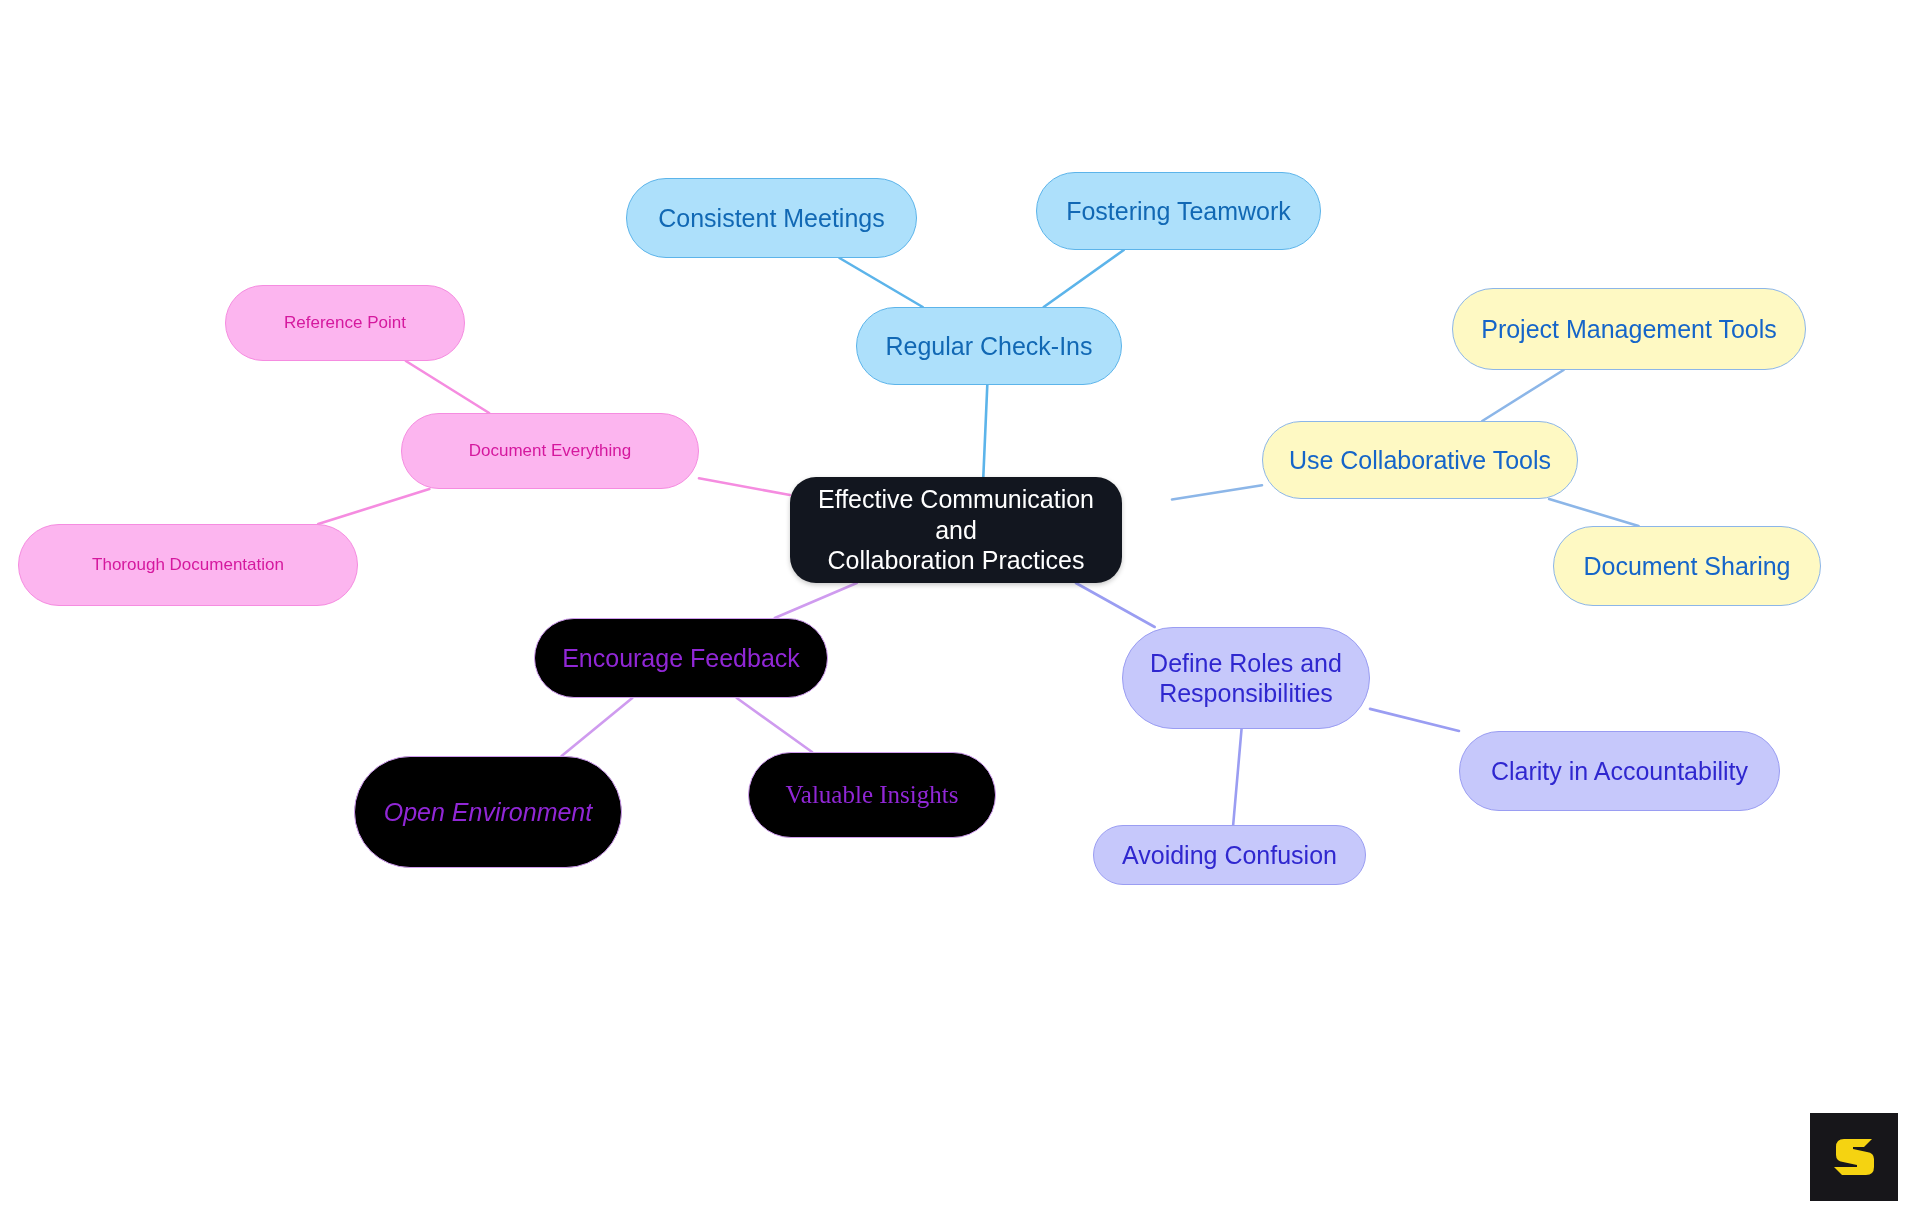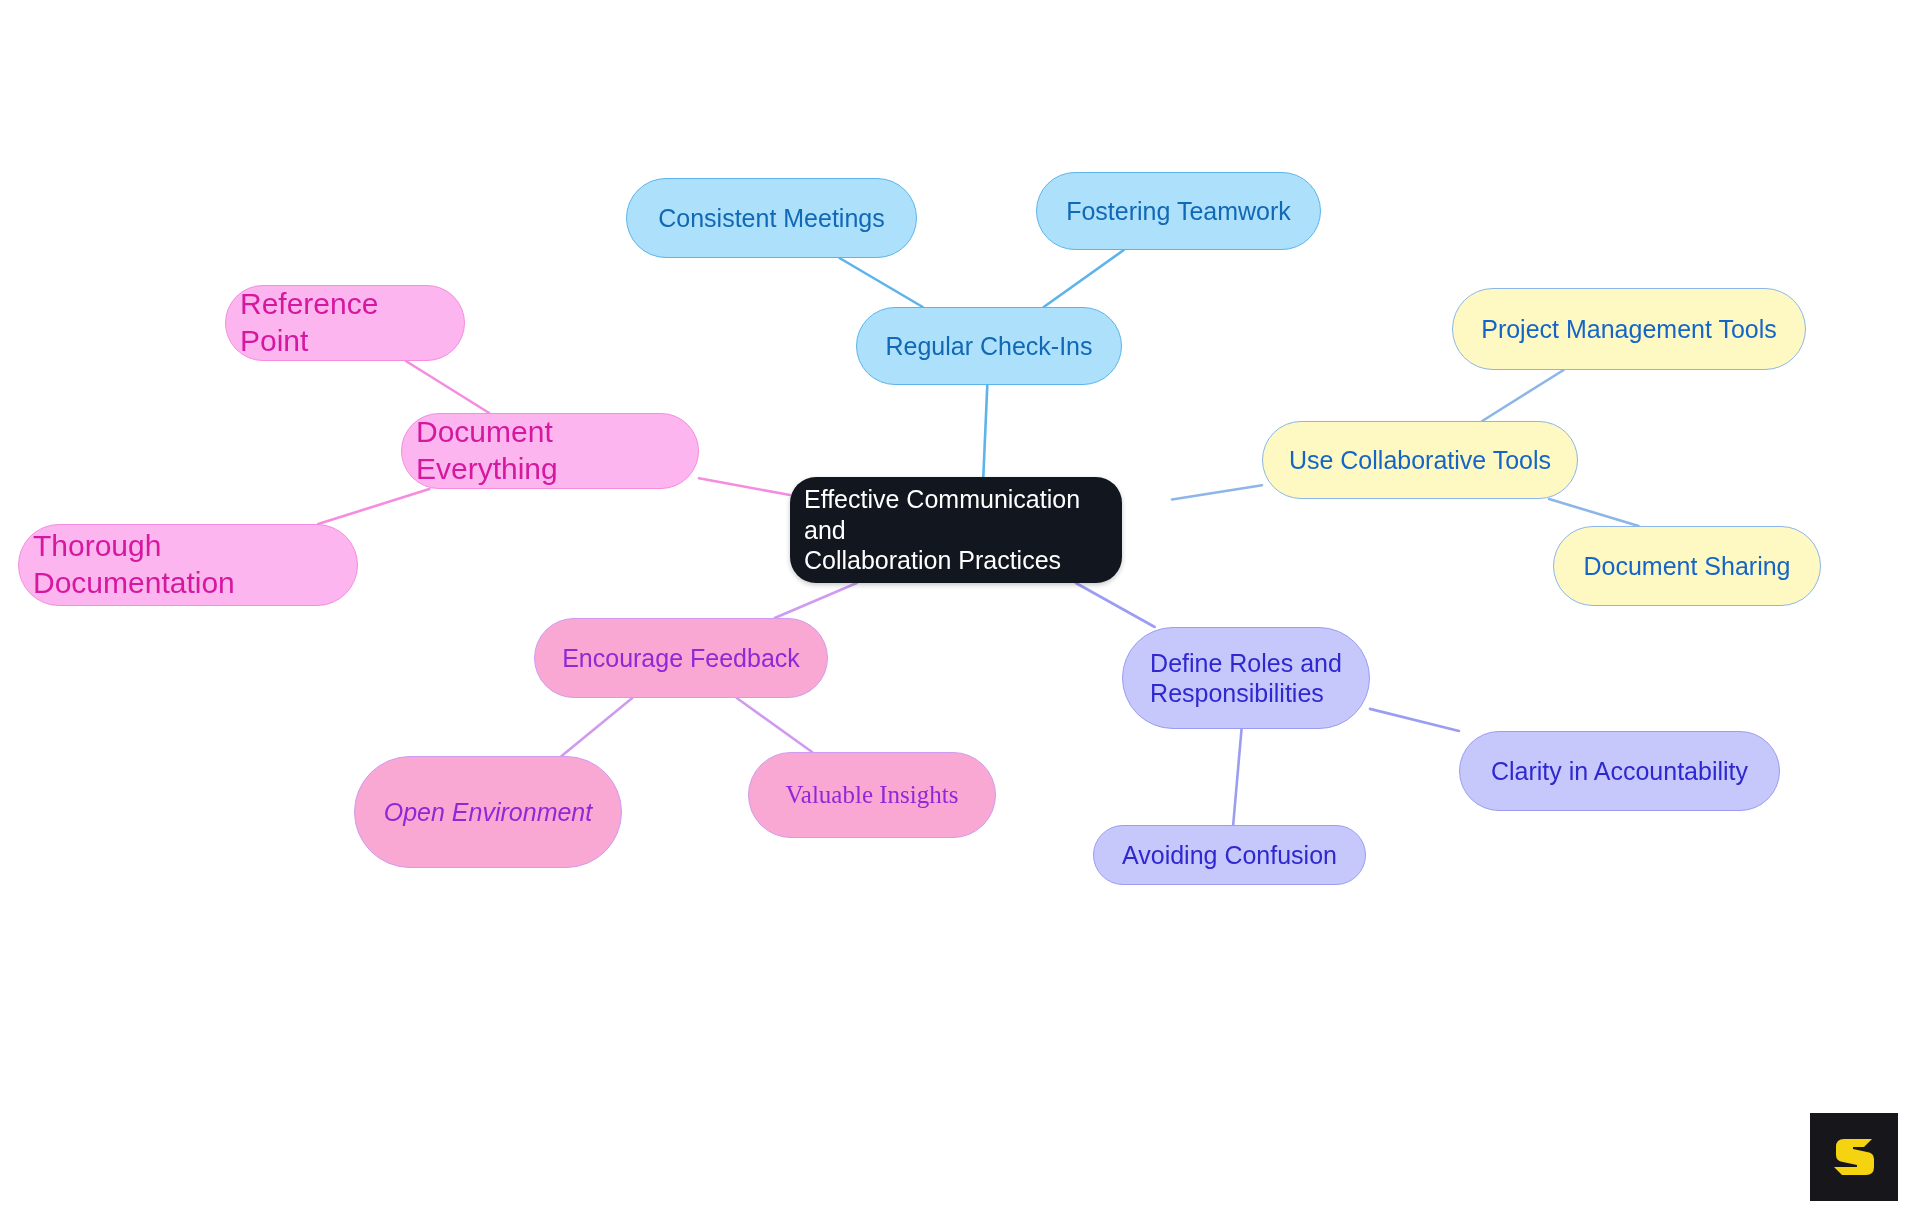--- a/index.html
+++ b/index.html
@@ -27,21 +27,21 @@
     width: 1920px;
     height: 1215px;
     pointer-events: none;
   }
   .node {
     position: absolute;
     box-sizing: border-box;
     display: flex;
     align-items: center;
     justify-content: center;
-    text-align: left;
+    text-align: center;
     border-radius: 999px;
     border-style: solid;
     border-width: 1.6px;
     line-height: 1.22;
     white-space: pre-line;
     padding: 0 14px;
   }
   .node-root {
     border-radius: 26px;
     border: none;
@@ -59,24 +59,24 @@
   .node-lightblue {
     background: #fef9c3;
     border-color: #8cb6e8;
     color: #1565c9;
     font-size: 25px;
   }
   .node-pink {
     background: #fcb5ef;
     border-color: #f58ce0;
     color: #d5189e;
-    font-size: 30px;
+    font-size: 17px;
   }
   .node-violet {
-    background: #f9a8d4;
+    background: #000000;
     border-color: #cf9bef;
     color: #9127d6;
     font-size: 25px;
   }
   .node-periwinkle {
     background: #c6c8fb;
     border-color: #9a9df2;
     color: #2f27cf;
     font-size: 25px;
   }

